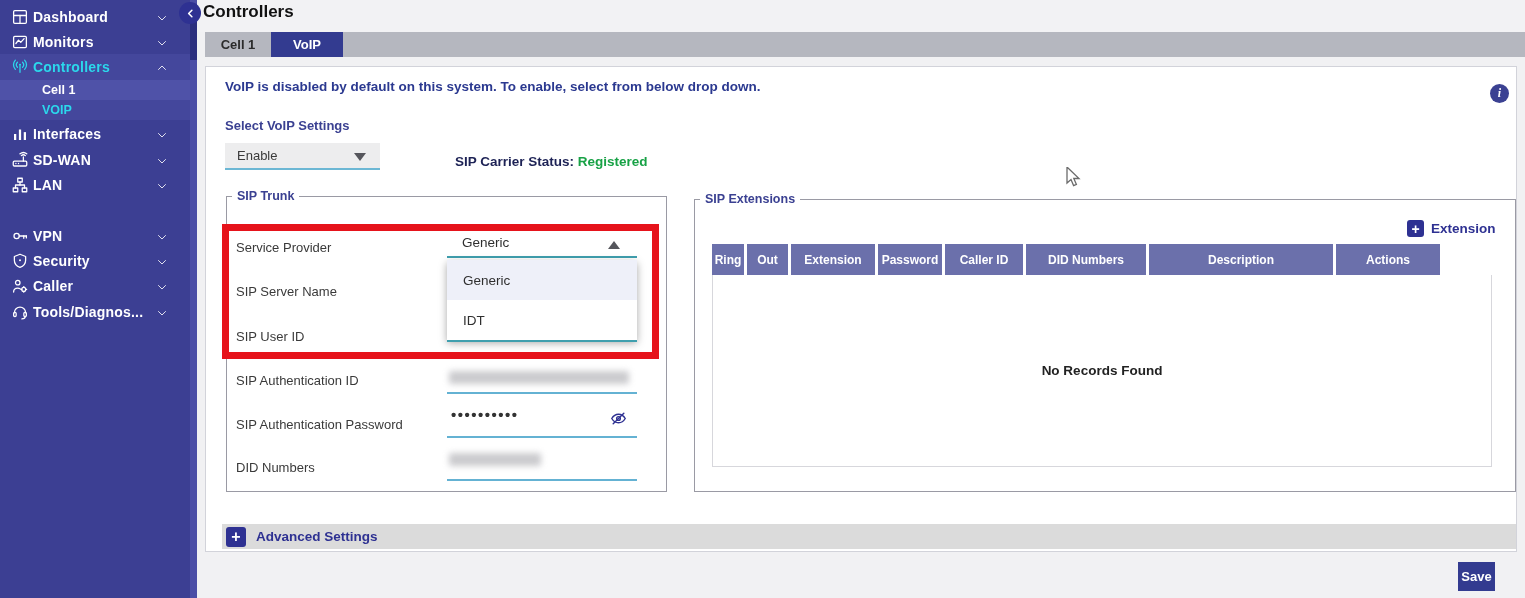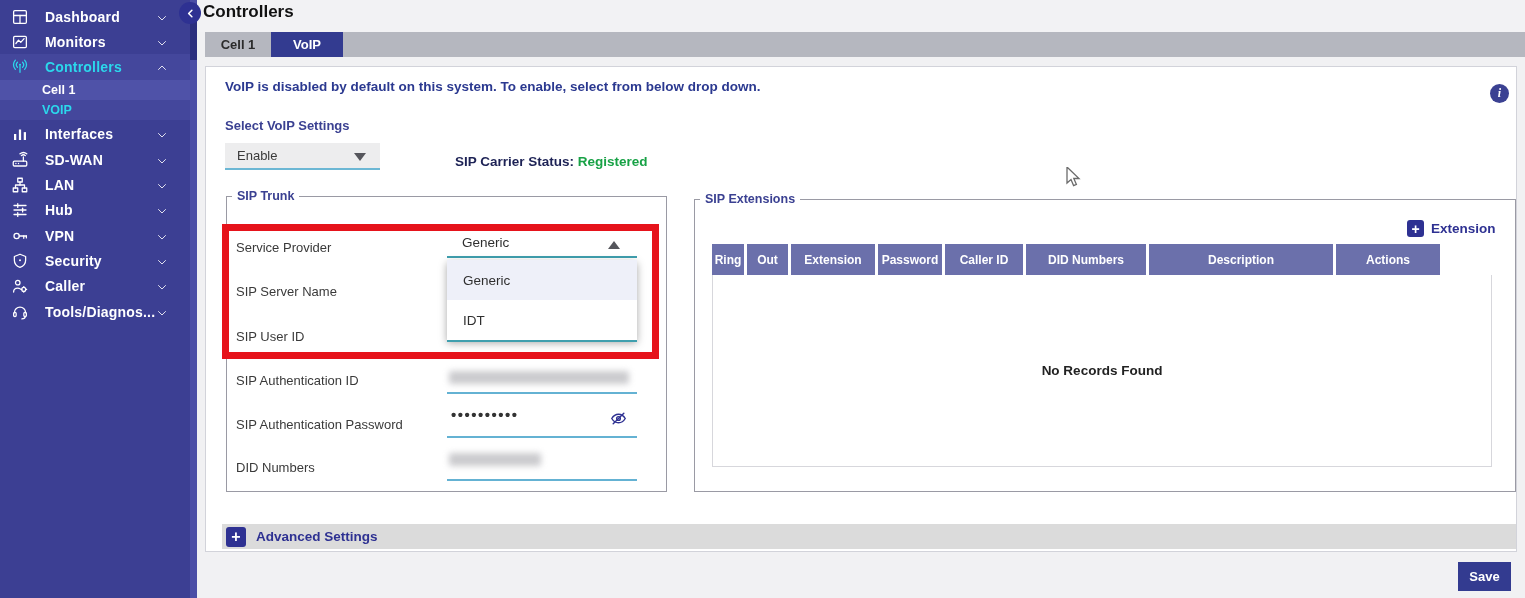--- a/index.html
+++ b/index.html
@@ -3,21 +3,21 @@
 <meta charset="utf-8">
 <style>
   * { margin:0; padding:0; box-sizing:border-box; }
   html,body { width:1525px; height:598px; font-family:"Liberation Sans", sans-serif; }
   #stage { position:relative; width:1525px; height:598px; background:#f1f1f3; overflow:hidden; }
 
   
   #sidebar { position:absolute; left:0; top:0; width:190px; height:598px; background:#3c3f93; }
   .nav-item { position:absolute; left:0; width:190px; height:25px; display:flex; align-items:center; color:#fff; font-size:14px; font-weight:600; cursor:pointer; }
   .nav-item .ni-icon { width:19px; height:19px; margin-left:10px; display:flex; align-items:center; justify-content:center; }
-  .nav-item .ni-label { margin-left:16px; letter-spacing:.2px; }
+  .nav-item .ni-label { margin-left:4px; letter-spacing:.2px; }
   .nav-item .ni-chev { position:absolute; right:22px; top:50%; transform:translateY(-50%); width:12px; height:12px; }
   .nav-group-band { position:absolute; left:0; top:54px; width:190px; height:66px; background:#44479c; }
   .nav-sub { position:absolute; left:0; width:190px; height:20px; display:flex; align-items:center; color:#fff; font-size:12.5px; font-weight:600; cursor:pointer; }
   .nav-sub .ns-label { margin-left:42px; }
   .cyan { color:#2bd8ec !important; }
   svg.icon { stroke:#fff; fill:none; stroke-width:1.7; stroke-linecap:round; stroke-linejoin:round; }
   svg.icon.cy { stroke:#2bd8ec; }
   #side-scrollbar { position:absolute; left:190px; top:0; width:7px; height:598px; background:#4b4ea6; }
   #side-scroll-thumb { position:absolute; left:0; top:4px; width:7px; height:56px; background:#2b2f7e; }
 
@@ -68,21 +68,21 @@
   #ext-table-head { position:absolute; left:712px; top:244px; width:780px; height:31px; display:flex; gap:3px; }
   .th { background:#6b70ab; color:#fff; font-size:12px; font-weight:700; display:flex; align-items:center; justify-content:center; }
   .th.c0{width:32px}.th.c1{width:41px}.th.c2{width:84px}.th.c3{width:64px}.th.c4{width:78px}.th.c5{width:120px}.th.c6{width:184px}.th.c7{width:104px}
   #ext-table-body { position:absolute; left:712px; top:275px; width:780px; height:192px; background:#fff; border:1px solid #d7d7dc; border-top:none; display:flex; align-items:center; justify-content:center; }
   #no-records { font-size:13.5px; font-weight:700; color:#222; }
 
   
   #adv-bar { position:absolute; left:222px; top:524px; width:1294px; height:25px; background:#dbdbdb; display:flex; align-items:center; cursor:pointer; }
   #adv-bar .plus-sq { width:20px; height:20px; margin-left:4px; font-size:16px; }
   #adv-bar .lbl { margin-left:10px; font-size:13.5px; font-weight:700; color:#2e3192; }
-  #save-btn { position:absolute; left:1458px; top:562px; width:53px; height:29px; background:#333b90; color:#fff; font-size:13px; font-weight:700; border:none; display:flex; align-items:center; justify-content:center; cursor:pointer; }
+  #save-btn { position:absolute; left:1458px; top:562px; width:37px; height:29px; background:#333b90; color:#fff; font-size:13px; font-weight:700; border:none; display:flex; align-items:center; justify-content:center; cursor:pointer; }
 
   #cursor { position:absolute; left:1066px; top:167px; z-index:60; pointer-events:none; }
 </style>
 </head>
 <body>
 
 <div id="stage">
 
   <nav id="sidebar">
     <div class="nav-group-band"></div>
@@ -178,36 +178,20 @@
             <line x1="12" y1="8" x2="12" y2="12"></line>
             <polyline points="6 16 6 12 18 12 18 16"></polyline>
           </svg>
       </span>
       <span class="ni-label">LAN</span>
       <span class="ni-chev"><svg class="icon" width="12" height="12" viewBox="0 0 24 24">
             <polyline points="5 9 12 16 19 9"></polyline>
           </svg></span>
     </div>
 
-    <div class="nav-item" style="top:197px">
-      <span class="ni-icon">
-        <svg class="icon" width="18" height="18" viewBox="0 0 24 24">
-            <line x1="4" y1="6" x2="20" y2="6"></line>
-            <line x1="4" y1="12" x2="20" y2="12"></line>
-            <line x1="4" y1="18" x2="20" y2="18"></line>
-            <line x1="9" y1="3.5" x2="9" y2="8.5"></line>
-            <line x1="15.5" y1="9.5" x2="15.5" y2="14.5"></line>
-            <line x1="9" y1="15.5" x2="9" y2="20.5"></line>
-          </svg>
-      </span>
-      <span class="ni-label">Hub</span>
-      <span class="ni-chev"><svg class="icon" width="12" height="12" viewBox="0 0 24 24">
-            <polyline points="5 9 12 16 19 9"></polyline>
-          </svg></span>
-    </div>
 
     <div class="nav-item" style="top:223px">
       <span class="ni-icon">
         <svg class="icon" width="18" height="18" viewBox="0 0 24 24">
             <circle cx="7.5" cy="12" r="3.5"></circle>
             <line x1="11" y1="12" x2="20.5" y2="12"></line>
             <line x1="17" y1="12" x2="17" y2="15"></line>
             <line x1="20.5" y1="12" x2="20.5" y2="14.5"></line>
           </svg>
       </span>

